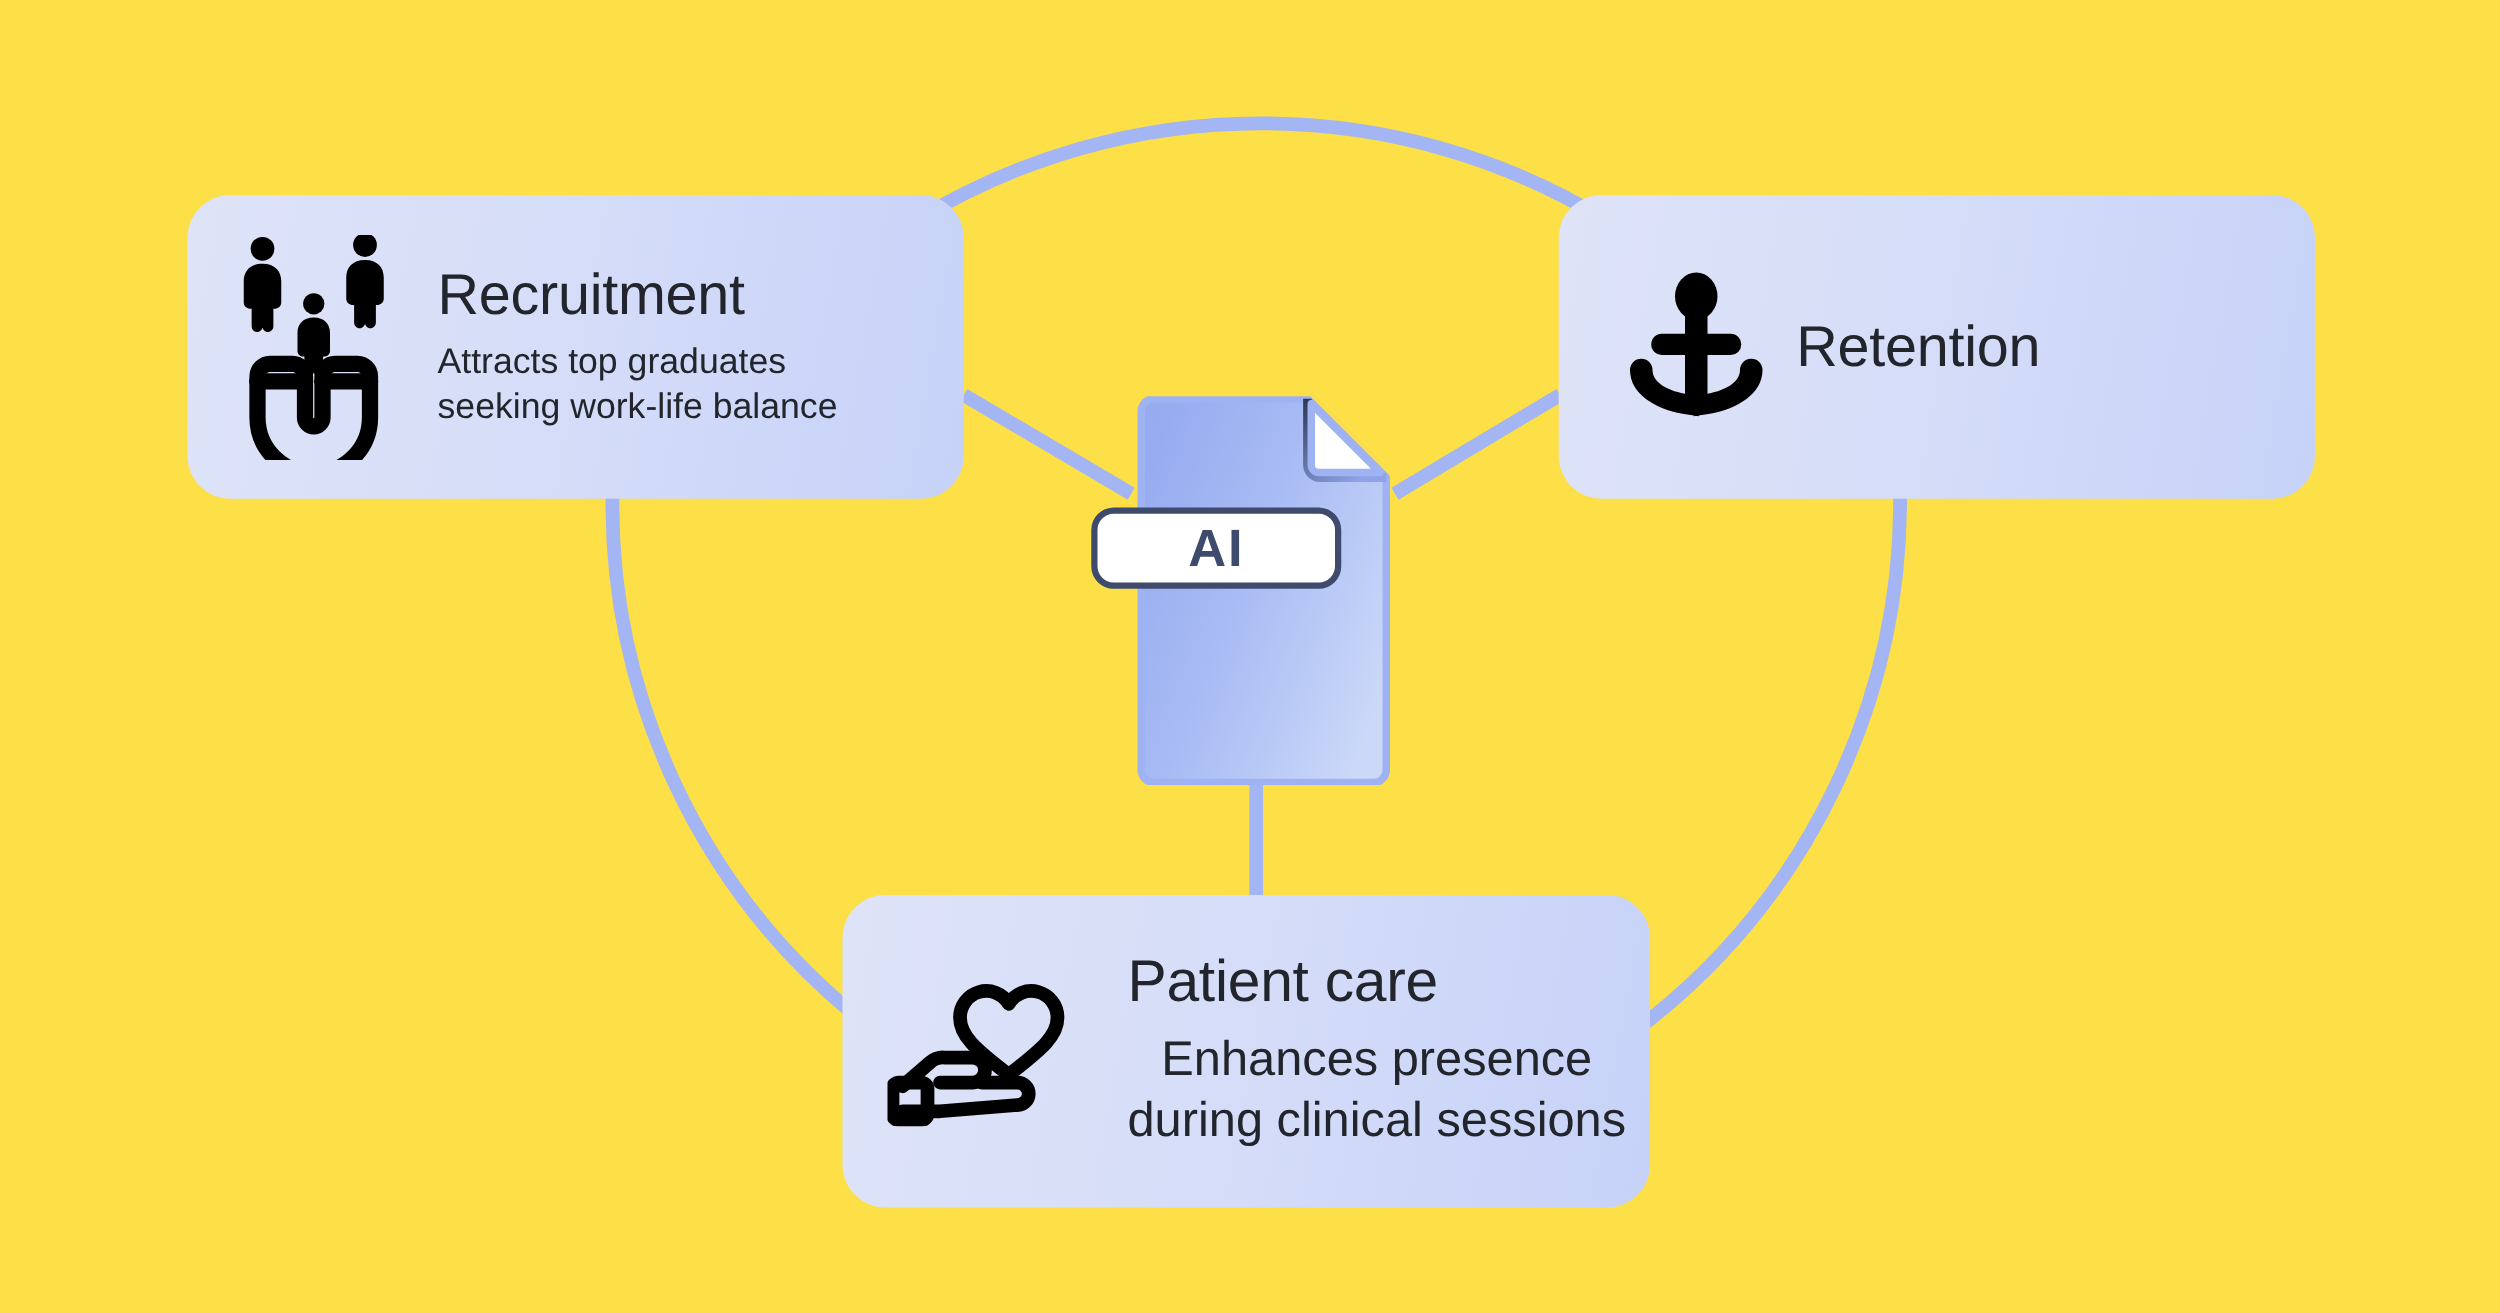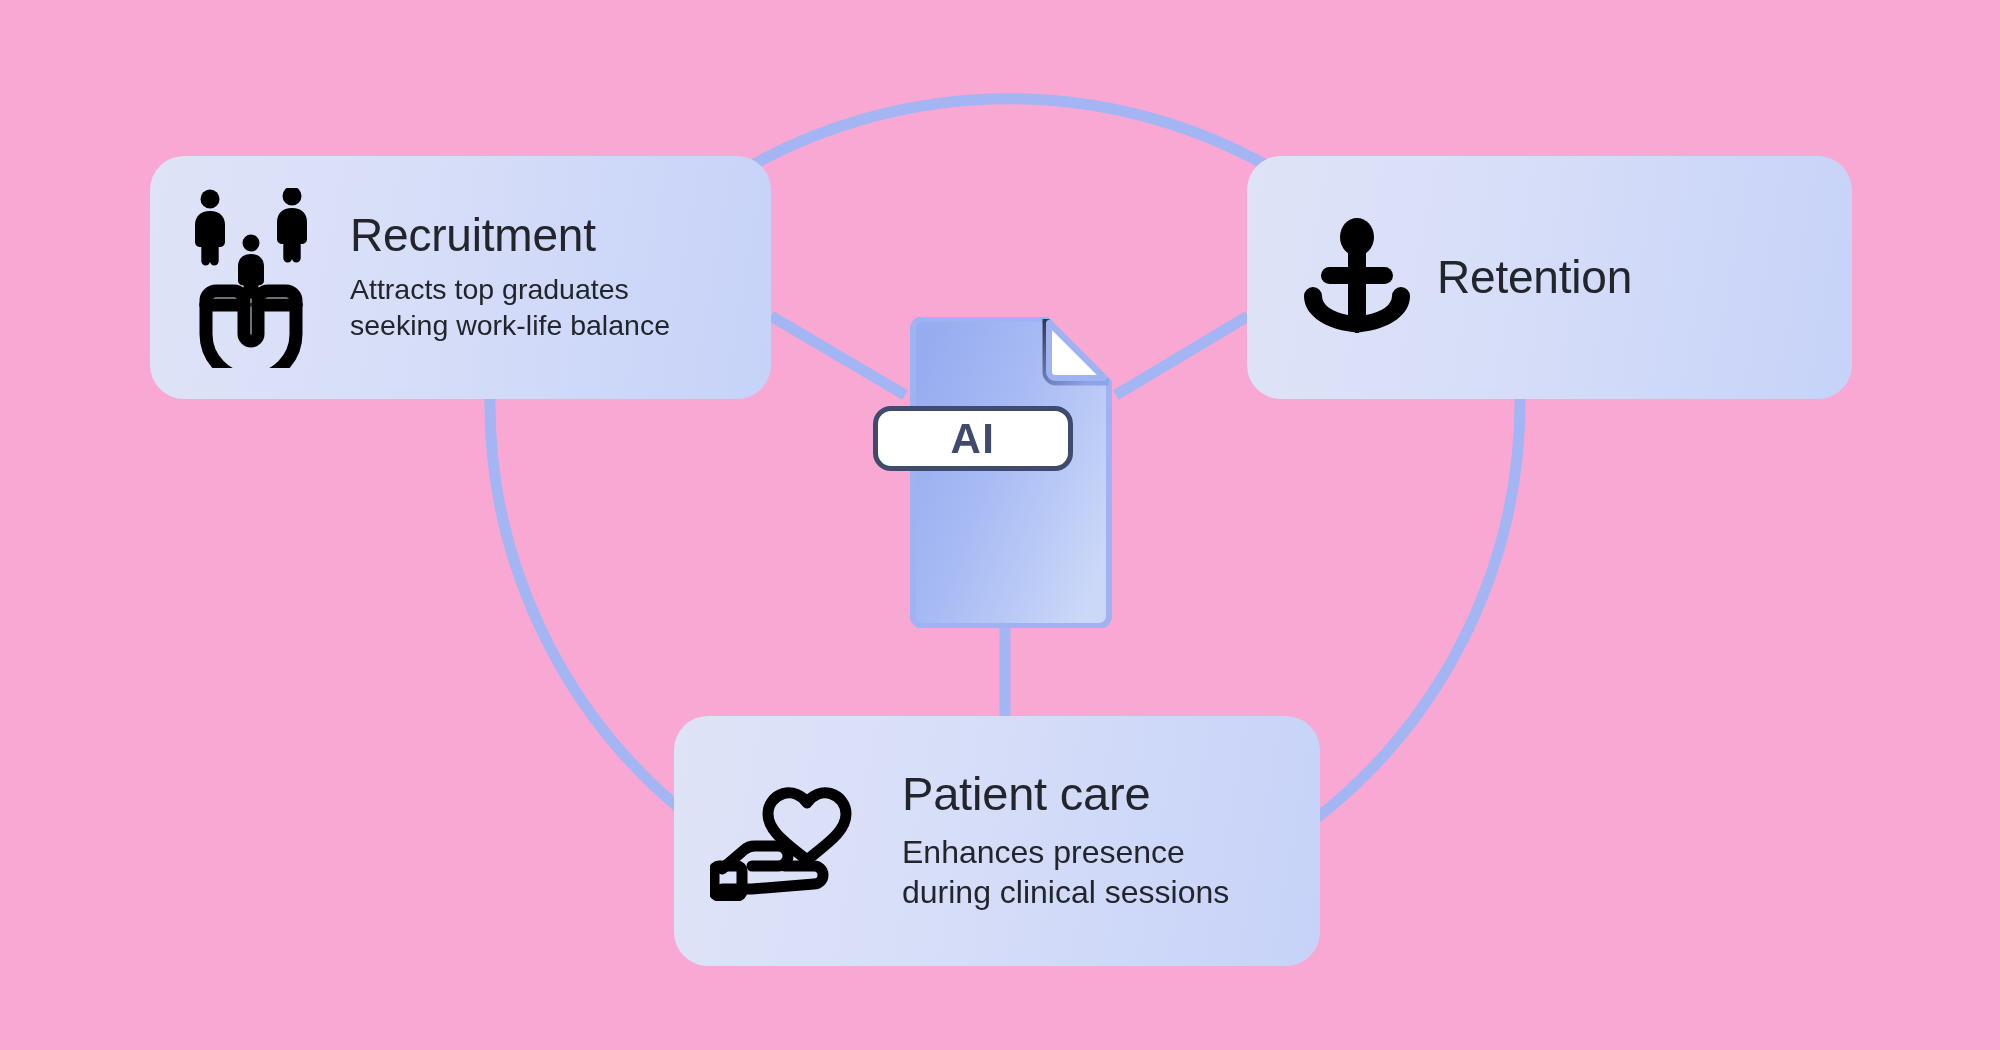--- a/index.html
+++ b/index.html
@@ -12,21 +12,21 @@
 
   body {
     background: #f2f1ef;
     font-family: "Liberation Sans", sans-serif;
   }
 
   #stage {
     position: relative;
     width: 2000px;
     height: 1050px;
-    background: #f9a8d4;
+    background: #fde047;
   }
 
   
   #links {
     position: absolute;
     inset: 0;
     width: 2000px;
     height: 1050px;
   }
 
@@ -95,21 +95,21 @@
     font-size: 28.5px;
     font-weight: 400;
     color: #22252b;
     line-height: 1.26;
     margin-top: 12px;
     white-space: pre-line;
   }
 
   
   #card-patient .card-title { font-size: 47px; }
-  #card-patient .card-desc  { font-size: 32px; margin-top: 13px; }
+  #card-patient .card-desc  { font-size: 39px; margin-top: 13px; text-align: center; }
 
   
   #ai-doc {
     position: absolute;
     left: 901px;
     top: 317px;
     width: 220px;
     height: 311px;
     z-index: 4;
   }

